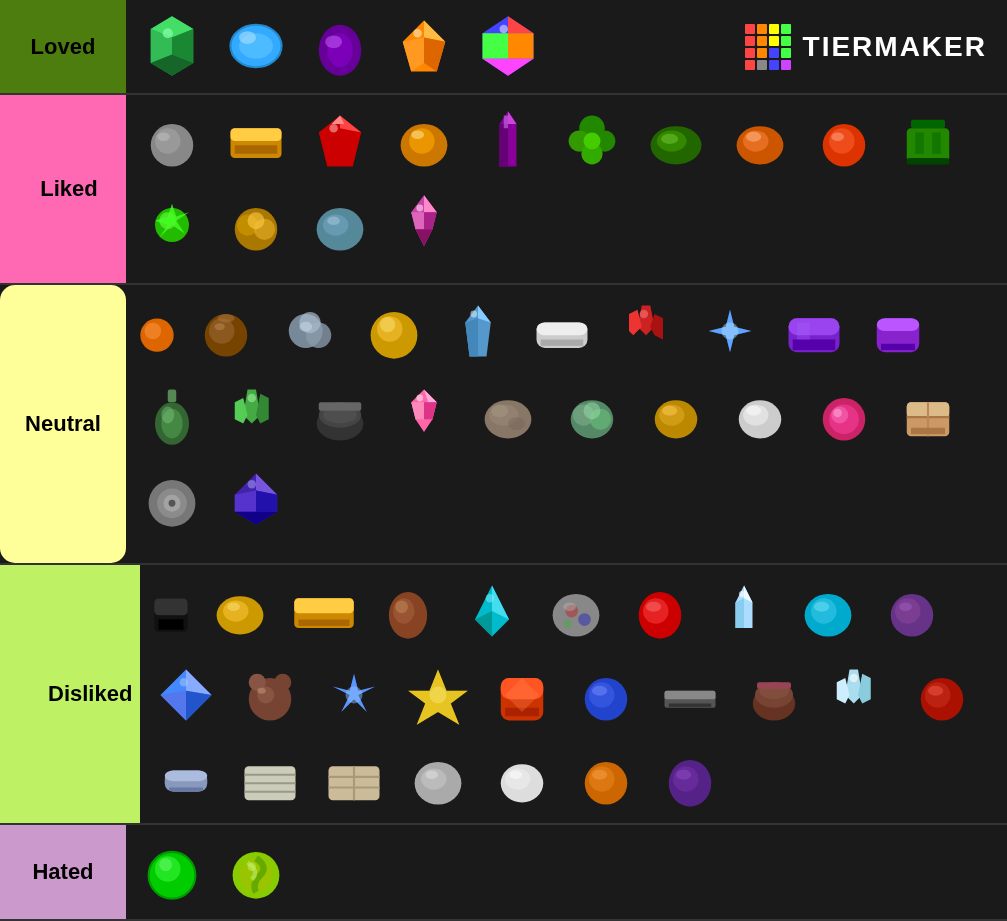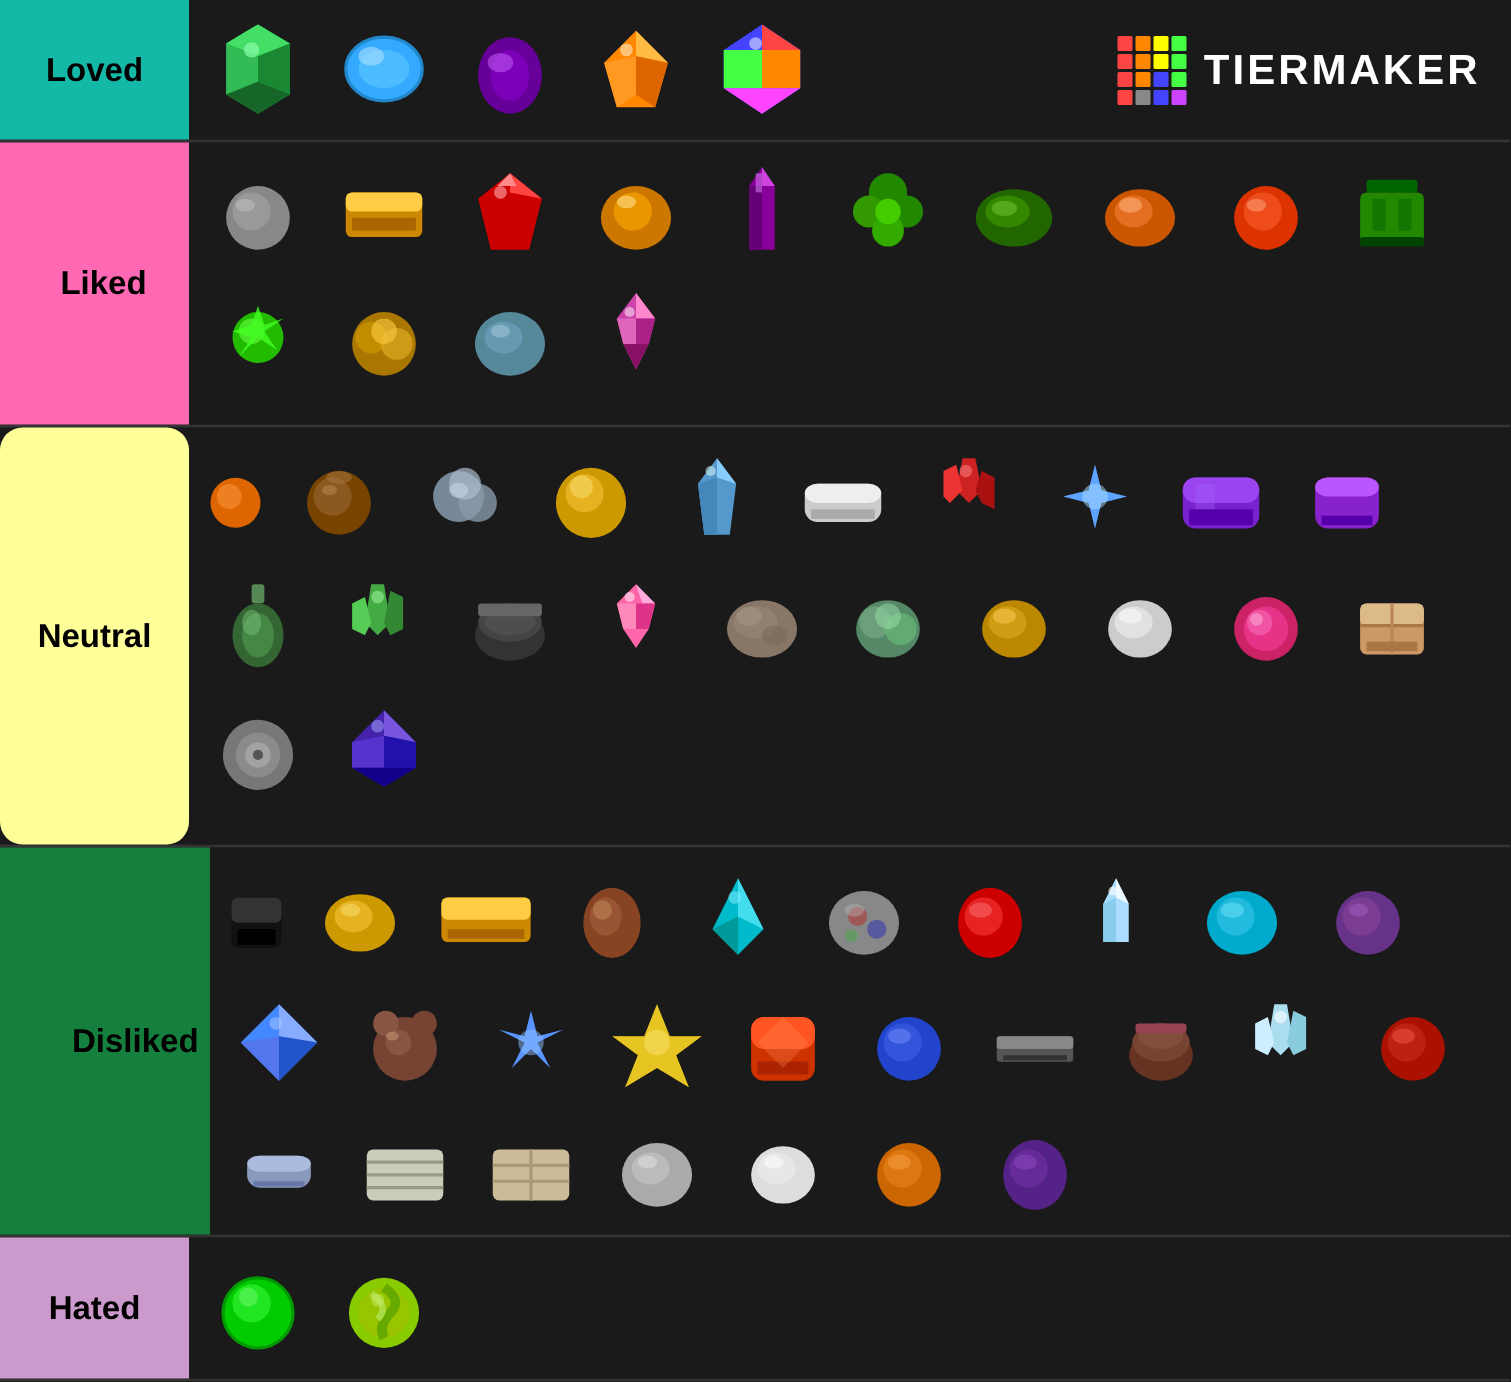--- a/index.html
+++ b/index.html
@@ -52,24 +52,24 @@
       display: flex;
       align-items: center;
       justify-content: center;
       font-size: 48px;
       border-radius: 4px;
       position: relative;
       overflow: hidden;
     }
 
     
-    .loved-label { background: #14b8a6; }
+    .loved-label { background: #4d7c0f; }
     .liked-label { background: #ff69b4; padding-left: 20px; }
     .neutral-label { background: #ffff99; border-radius: 15px; }
-    .disliked-label { background: #15803d; padding-left: 48px; }
+    .disliked-label { background: #bef264; padding-left: 48px; }
     .hated-label { background: #cc99cc; }
 
     
     .logo-area {
       display: flex;
       align-items: center;
       justify-content: flex-end;
       padding-right: 20px;
       flex: 1;
     }

